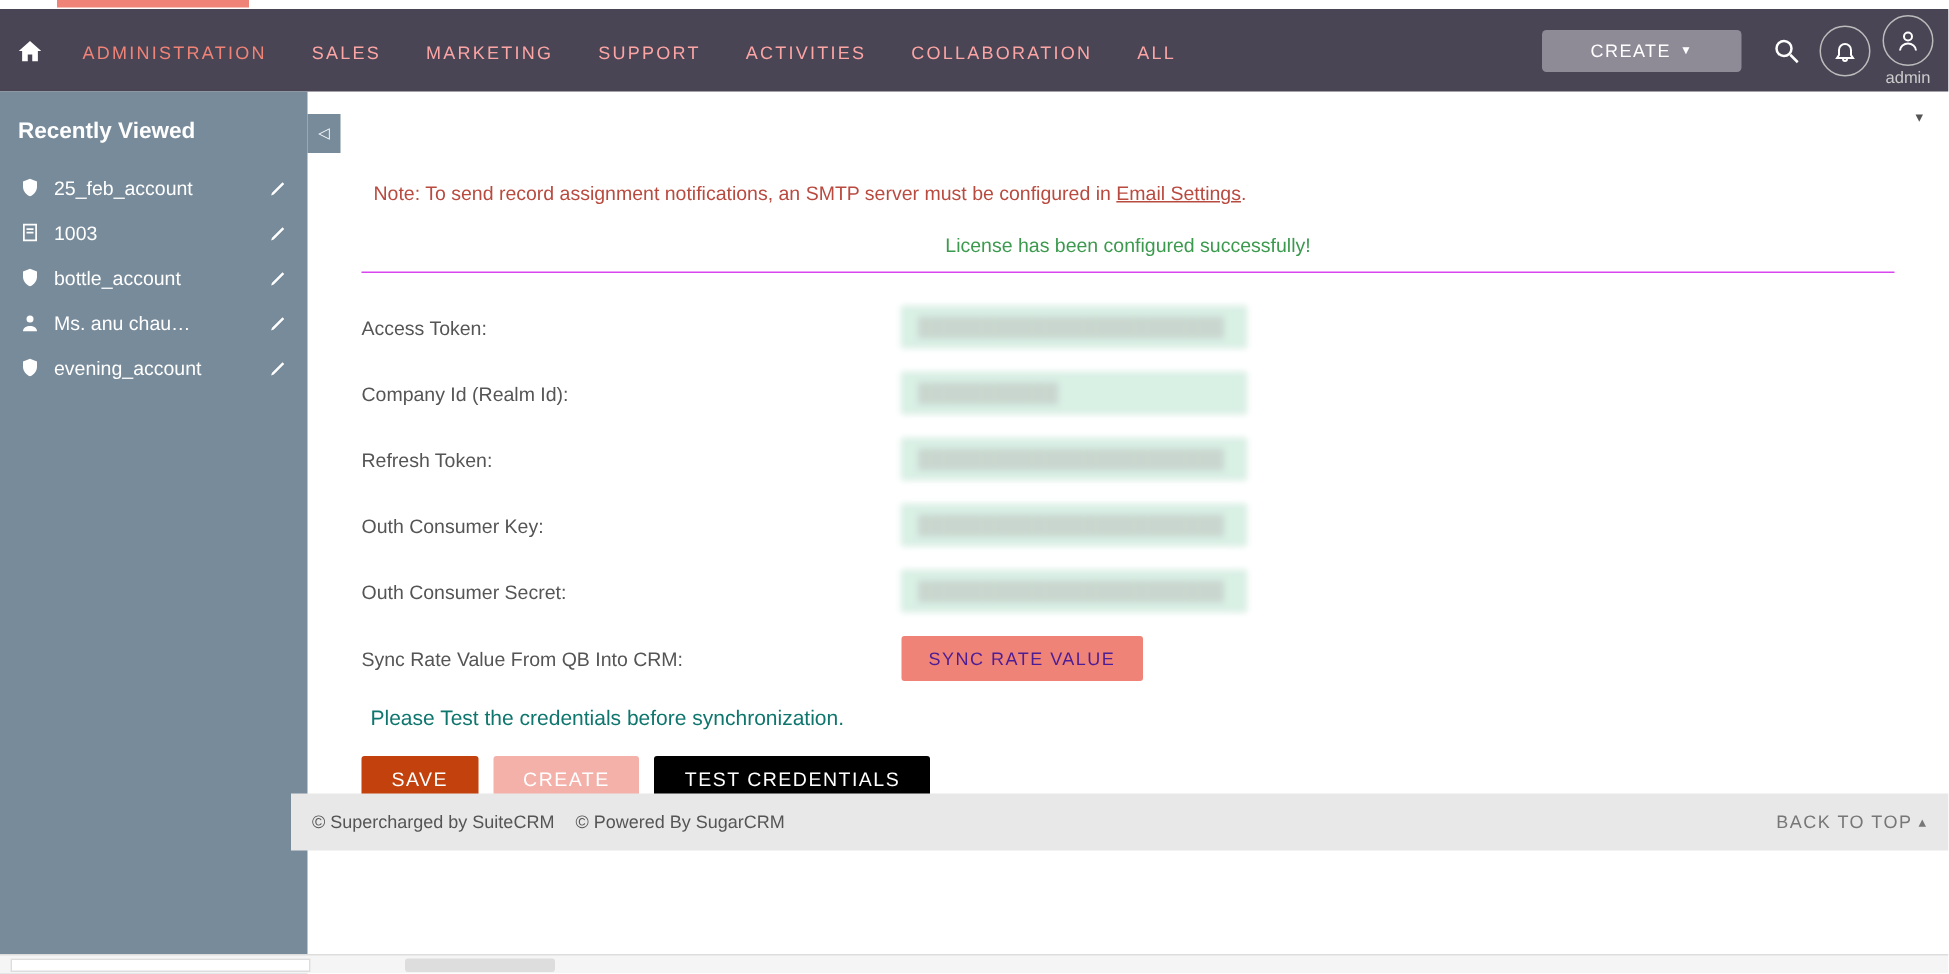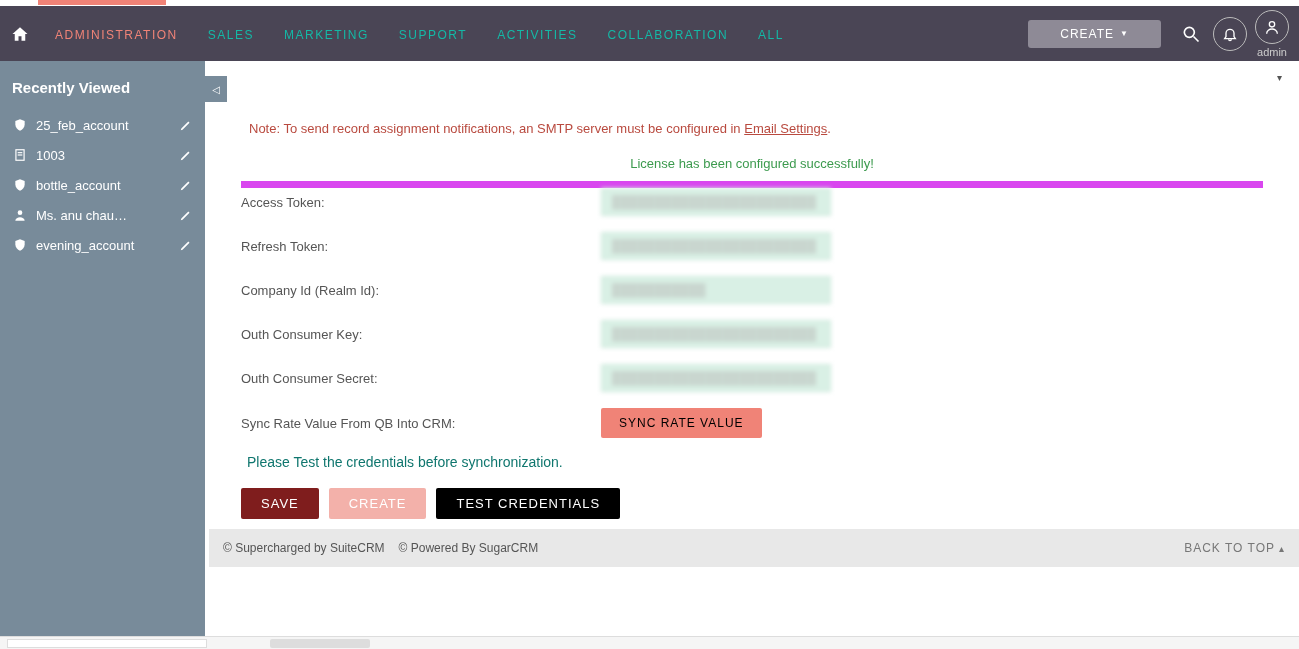--- a/index.html
+++ b/index.html
@@ -3,21 +3,21 @@
 <meta charset="utf-8">
 <style>
   * { box-sizing: border-box; margin: 0; padding: 0; }
   body { font-family: Arial, Helvetica, sans-serif; font-size: 14px; color: #555; background: #fff; width: 1299px; height: 649px; overflow: hidden; position: relative; }
   
   .top-strip { position: absolute; top: 0; left: 0; right: 0; height: 6px; background: #fff; }
   .red-accent { position: absolute; top: 0; left: 38px; width: 128px; height: 5px; background: #f08377; }
   
   .navbar { position: absolute; top: 6px; left: 0; right: 0; height: 55px; background: #4a4555; display: flex; align-items: center; }
   .home-btn { width: 40px; height: 55px; display:flex; align-items:center; justify-content:center; cursor:pointer; }
-  .navlink { color: #14b8a6; font-size: 12px; letter-spacing: 1.5px; padding: 0 15px; cursor:pointer; font-weight: 400; }
+  .navlink { color: #fca5a5; font-size: 12px; letter-spacing: 1.5px; padding: 0 15px; cursor:pointer; font-weight: 400; }
   .navlink.active { color: #f08377; }
   .nav-spacer { flex: 1; }
   .create-btn { background: #8e8a96; color: #fff; padding: 7px 32px; font-size: 12px; letter-spacing: 1px; border-radius: 3px; margin-right: 12px; cursor:pointer; display:flex; align-items:center; }
   .create-btn .caret { margin-left: 6px; font-size: 8px; }
   .iconcircle { width: 34px; height: 34px; border: 1.5px solid #bbb; border-radius: 50%; display:flex; align-items:center; justify-content:center; margin: 0 4px; cursor:pointer; color:#fff; }
   .search-ico { width: 24px; height:24px; display:flex; align-items:center;justify-content:center; cursor:pointer; margin:0 6px; }
   .user-col { display:flex; flex-direction:column; align-items:center; margin: 0 10px 0 4px; }
   .user-col .label { color:#ccc; font-size:11px; margin-top:2px; }
   
   .sidebar { position: absolute; top: 61px; left: 0; width: 205px; bottom: 0; background: #788b9a; color: #fff; }
@@ -30,36 +30,36 @@
   .collapse-tab { position:absolute; top:76px; left:205px; width:22px; height:26px; background:#788b9a; display:flex; align-items:center; justify-content:center; cursor:pointer; color:#fff; font-size:10px; }
   
   .content { position:absolute; top:61px; left:205px; right:0; bottom:0; overflow:auto; }
   .inner { padding: 50px 36px 20px 36px; }
   
   .note-row { color:#b94a3f; font-size:13px; margin: 10px 0 20px 8px; }
   .note-row a { color:#b94a3f; text-decoration:underline; }
   
   .license-msg { text-align:center; color:#3c9a4e; font-size:13px; margin-bottom:10px; }
   
-  .form-panel { border-top:7px solid #d946ef; }
+  .form-panel { border-top:1px solid #d946ef; padding-top:22px; }
   .form-row { display:flex; align-items:center; margin-bottom: 16px; }
   .form-row label { width: 360px; color:#555; font-size:13px; }
   .val-box { background:#d9f0e5; border:1px solid #cce8da; padding: 6px 10px; width: 230px; height:28px; color:#c9d6cf; filter: blur(2px); font-size:12px; letter-spacing:0px; }
   
-  .sync-btn { background:#f08377; color:#000000; padding: 8px 18px; border:none; font-size:12px; letter-spacing:1px; cursor:pointer; border-radius:2px; }
+  .sync-btn { background:#f08377; color:#4c1d95; padding: 8px 18px; border:none; font-size:12px; letter-spacing:1px; cursor:pointer; border-radius:2px; }
   
   .test-note { margin: 12px 0 18px 6px; font-size:14px; color:#0f766e; }
   
   .btn-row { display:flex; gap:10px; }
   .btn { padding: 8px 20px; color:#fff; border:none; font-size:13px; letter-spacing:1px; cursor:pointer; border-radius:2px; }
-  .btn-save { background:#7f1d1d; }
+  .btn-save { background:#c2410c; }
   .btn-cancel { background:#f3b1aa; }
   .btn-test { background:#000000; }
   
-  .footer { position:absolute; left:209px; right:0; top: 529px; height:38px; background:#e8e8e8; display:flex; align-items:center; padding: 0 14px; font-size:12px; color:#555; }
+  .footer { position:absolute; left:194px; right:0; top: 529px; height:38px; background:#e8e8e8; display:flex; align-items:center; padding: 0 14px; font-size:12px; color:#555; }
   .footer .spacer { flex:1; }
   .back-top { display:flex; align-items:center; letter-spacing:1px; cursor:pointer; color:#777; font-size:12px; }
   
   .bottombar { position:absolute; left:0; right:0; bottom:0; height:13px; background:#f5f5f5; border-top:1px solid #ddd; }
   .bottombar .btnish { position:absolute; left:270px; top:2px; width:100px; height:9px; background:#ddd; border-radius:2px; }
   .bottombar .inp { position:absolute; left:7px; top:2px; width:200px; height:9px; background:#fff; border:1px solid #ddd; }
   .mini-arrow { position:absolute; top:72px; right:17px; font-size:10px; color:#555; }
 </style>
 </head>
 <body>
@@ -179,26 +179,26 @@
     </div>
     <div class="license-msg">License has been configured successfully!</div>
 
     <div class="form-panel">
       <div id="form-rows">
           <div class="form-row">
             <label>Access Token:</label>
             <div class="val-box">████████████████████████</div>
           </div>
           <div class="form-row">
-            <label>Refresh Token:</label>
-            <div class="val-box">████████████████████████</div>
-          </div>
-          <div class="form-row">
             <label>Company Id (Realm Id):</label>
             <div class="val-box">███████████</div>
+          </div>
+          <div class="form-row">
+            <label>Refresh Token:</label>
+            <div class="val-box">████████████████████████</div>
           </div>
           <div class="form-row">
             <label>Outh Consumer Key:</label>
             <div class="val-box">████████████████████████</div>
           </div>
           <div class="form-row">
             <label>Outh Consumer Secret:</label>
             <div class="val-box">████████████████████████</div>
           </div>
         </div>

